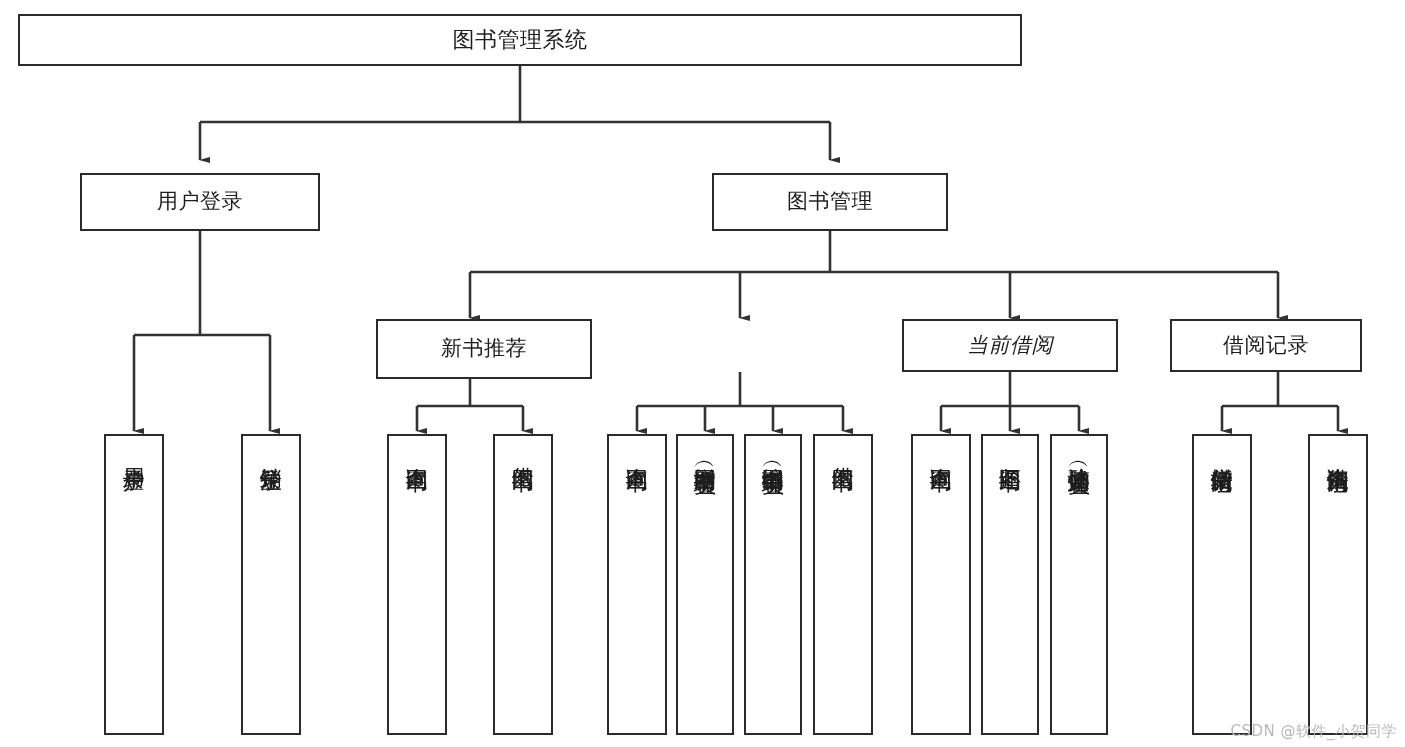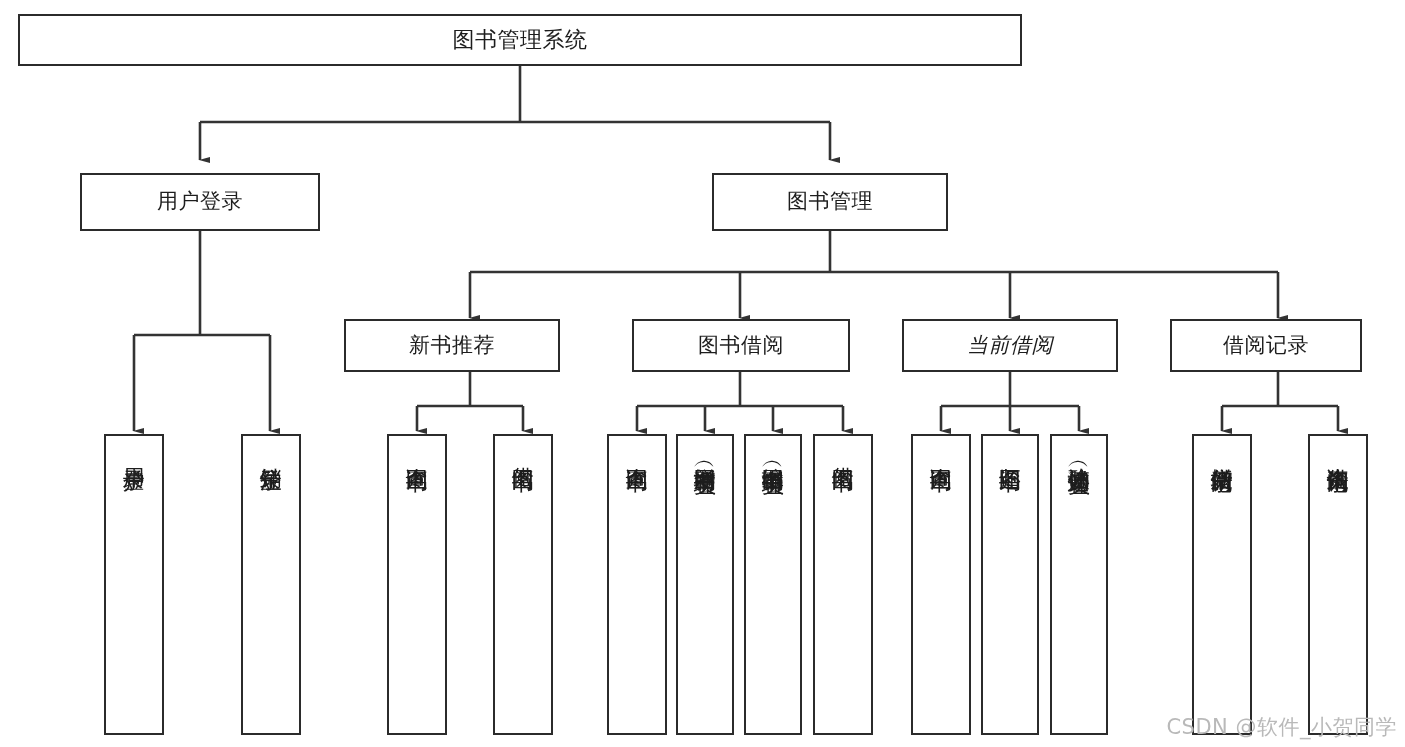--- a/index.html
+++ b/index.html
@@ -63,21 +63,21 @@
     text-orientation: upright;
     font-size: 22px;
     line-height: 1.06;
     letter-spacing: 1px;
     white-space: nowrap;
   }
   .watermark {
     position: absolute;
     right: 8px;
     bottom: 6px;
-    font-size: 21px;
+    font-size: 15px;
     color: #b9b9b9;
     letter-spacing: 0.5px;
     white-space: nowrap;
   }
 </style>
 </head>
 <body>
 
 <div id="canvas">
 
@@ -135,25 +135,22 @@
     <span class="label">图书管理系统</span>
   </div>
 
   <div class="node h" style="left:80px; top:173px; width:240px; height:58px;">
     <span class="label">用户登录</span>
   </div>
   <div class="node h" style="left:712px; top:173px; width:236px; height:58px;">
     <span class="label">图书管理</span>
   </div>
 
-  <div class="node h" style="left:344px; top:319px; width:216px; height:53px;">
+  <div class="node h" style="left:376px; top:319px; width:216px; height:60px;">
     <span class="label">新书推荐</span>
-  </div>
-  <div class="node h" style="left:632px; top:319px; width:218px; height:53px;">
-    <span class="label">图书借阅</span>
   </div>
   <div class="node h" style="left:902px; top:319px; width:216px; height:53px;font-style:italic;">
     <span class="label">当前借阅</span>
   </div>
   <div class="node h" style="left:1170px; top:319px; width:192px; height:53px;">
     <span class="label">借阅记录</span>
   </div>
 
   <div class="node v" style="left:104px; top:434px; width:60px; height:301px;">
     <span class="label">用户登录</span>

